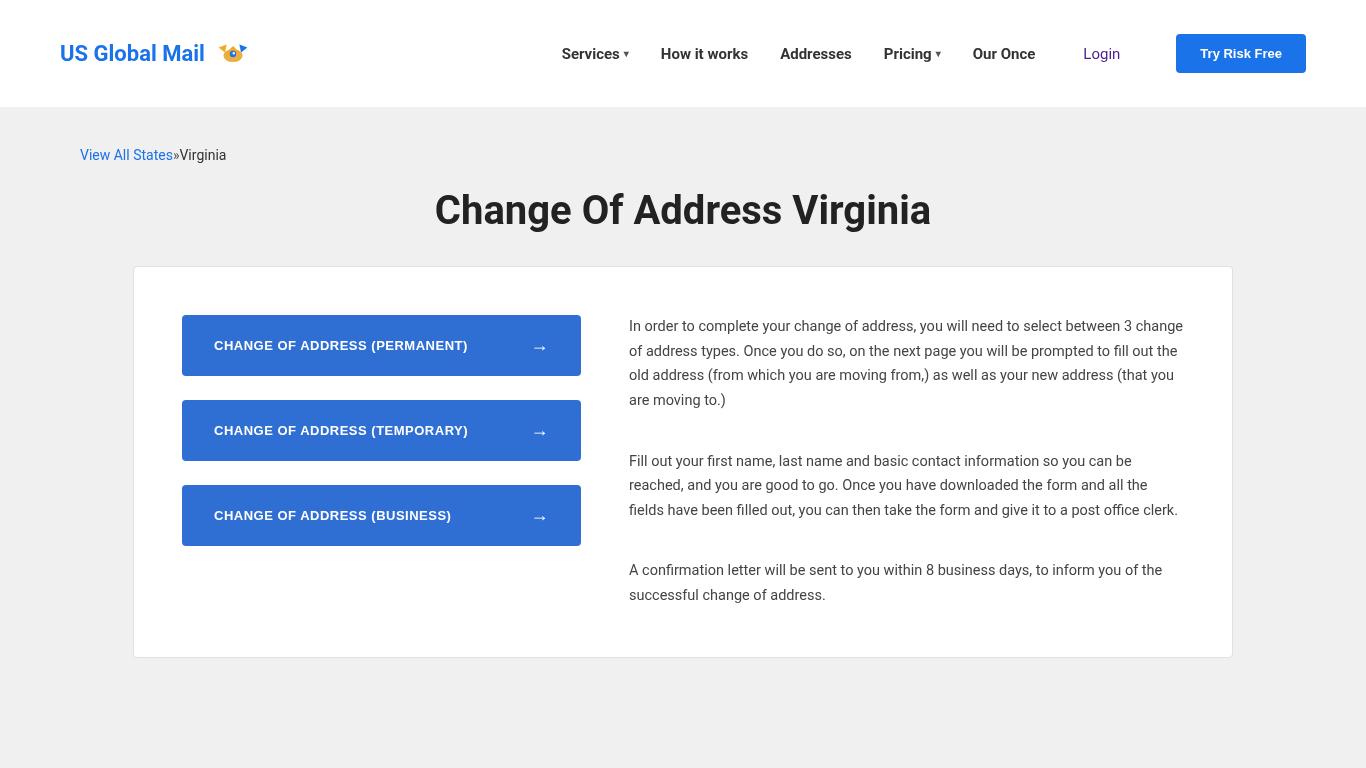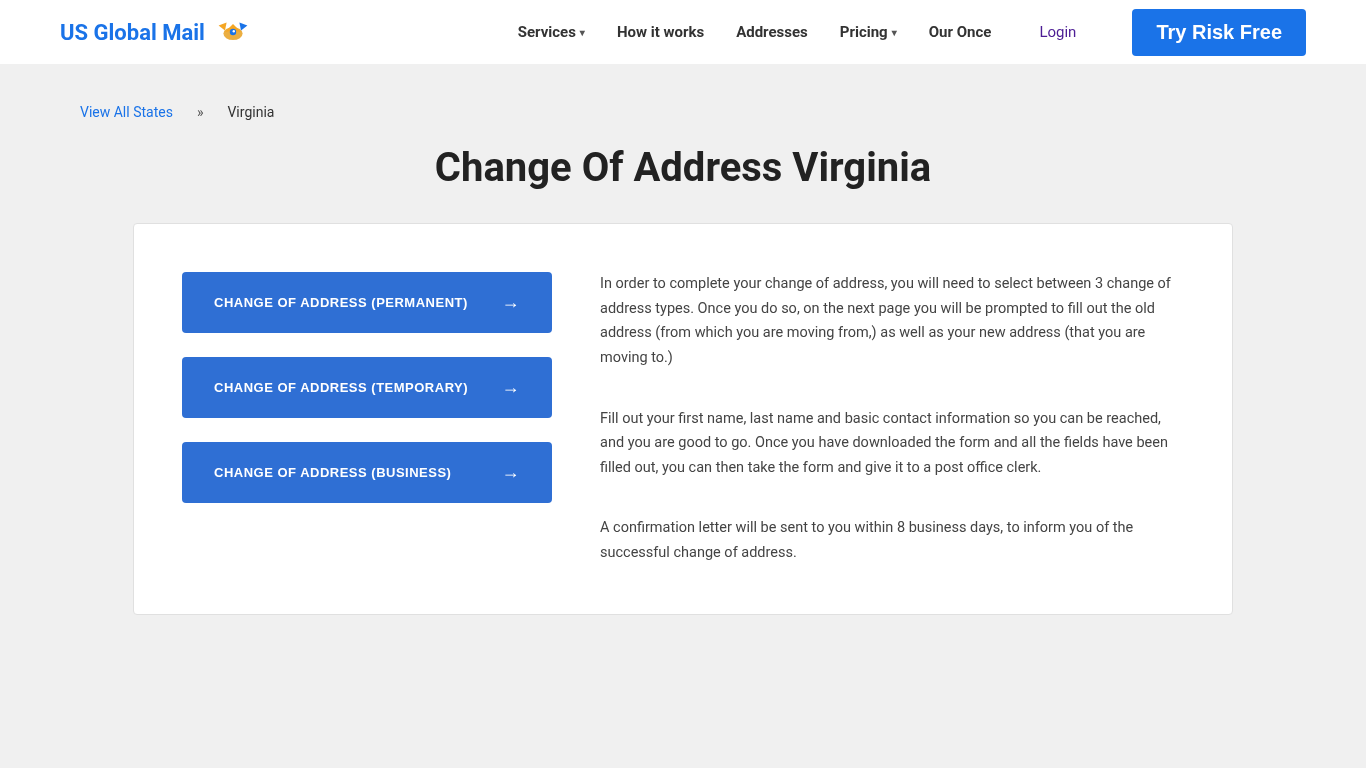--- a/index.html
+++ b/index.html
@@ -12,21 +12,21 @@
       font-family: -apple-system, BlinkMacSystemFont, 'Segoe UI', Roboto, Oxygen, sans-serif;
       background-color: #f0f0f0;
       color: #333;
       width: 1366px;
       min-height: 768px;
     }
 
     
     header {
       background: #ffffff;
-      height: 64px;
+      height: 107px;
       display: flex;
       align-items: center;
       padding: 0 60px;
       box-shadow: 0 1px 3px rgba(0,0,0,0.08);
     }
 
     .logo-area {
       display: flex;
       align-items: center;
       margin-right: auto;
@@ -74,39 +74,39 @@
       margin-left: 16px;
       cursor: pointer;
     }
 
     .btn-try {
       background-color: #1a73e8;
       color: #fff;
       border: none;
       padding: 12px 24px;
       border-radius: 4px;
-      font-size: 20px;
+      font-size: 13px;
       font-weight: 600;
       cursor: pointer;
       margin-left: 24px;
       white-space: nowrap;
     }
 
     
     main {
       padding: 40px 80px 60px;
       background-color: #f0f0f0;
       min-height: calc(768px - 90px);
     }
 
     
     .breadcrumb {
       display: flex;
       align-items: center;
-      gap: 24px;
+      gap: 0;
       margin-bottom: 24px;
       font-size: 14px;
     }
 
     .breadcrumb-link {
       color: #1a73e8;
       text-decoration: none;
       cursor: pointer;
     }
 
@@ -155,21 +155,21 @@
       padding: 20px 32px;
       border-radius: 4px;
       font-size: 13px;
       font-weight: 700;
       letter-spacing: 0.5px;
       cursor: pointer;
       display: flex;
       align-items: center;
       justify-content: space-between;
       gap: 24px;
-      width: 370px;
+      width: 399px;
       text-align: left;
     }
 
     .coa-btn-arrow {
       font-size: 18px;
       flex-shrink: 0;
     }
 
     
     .text-column {

